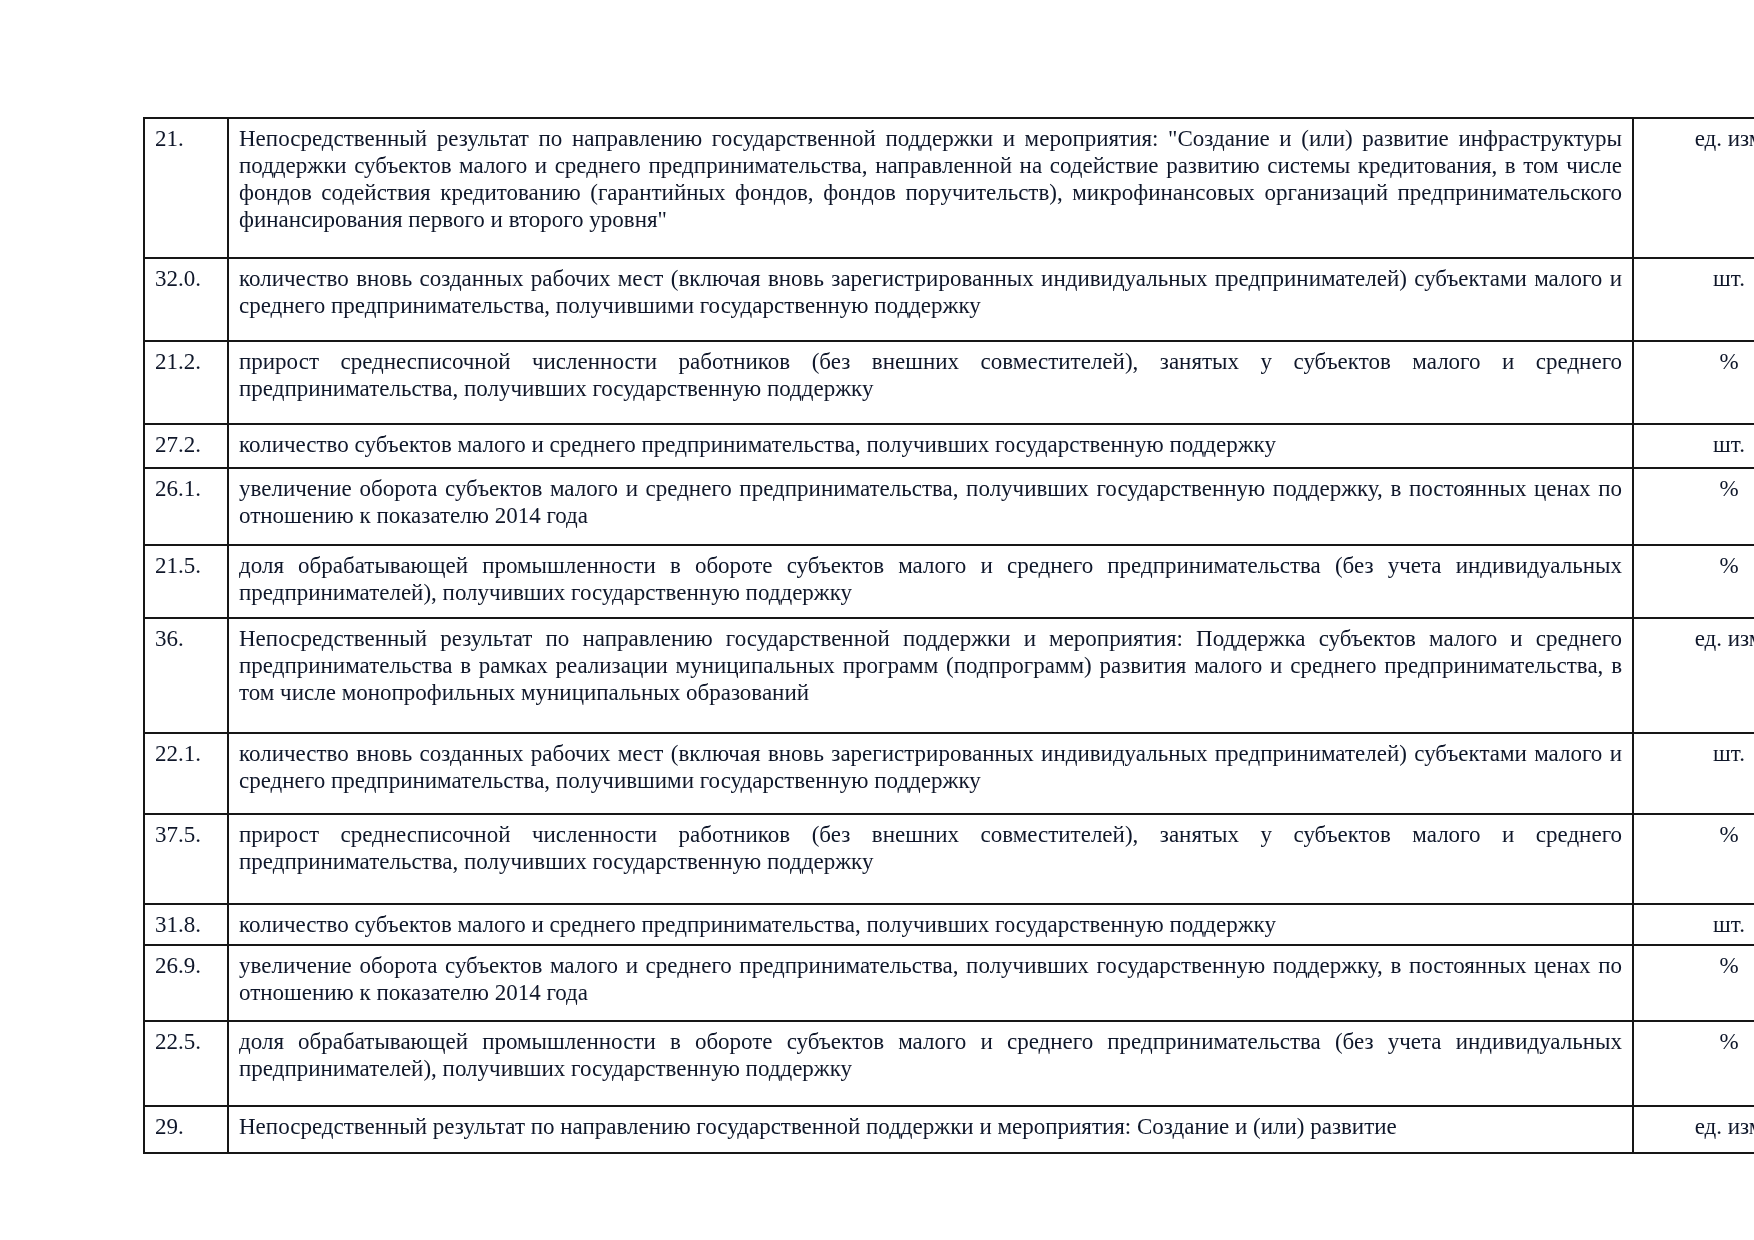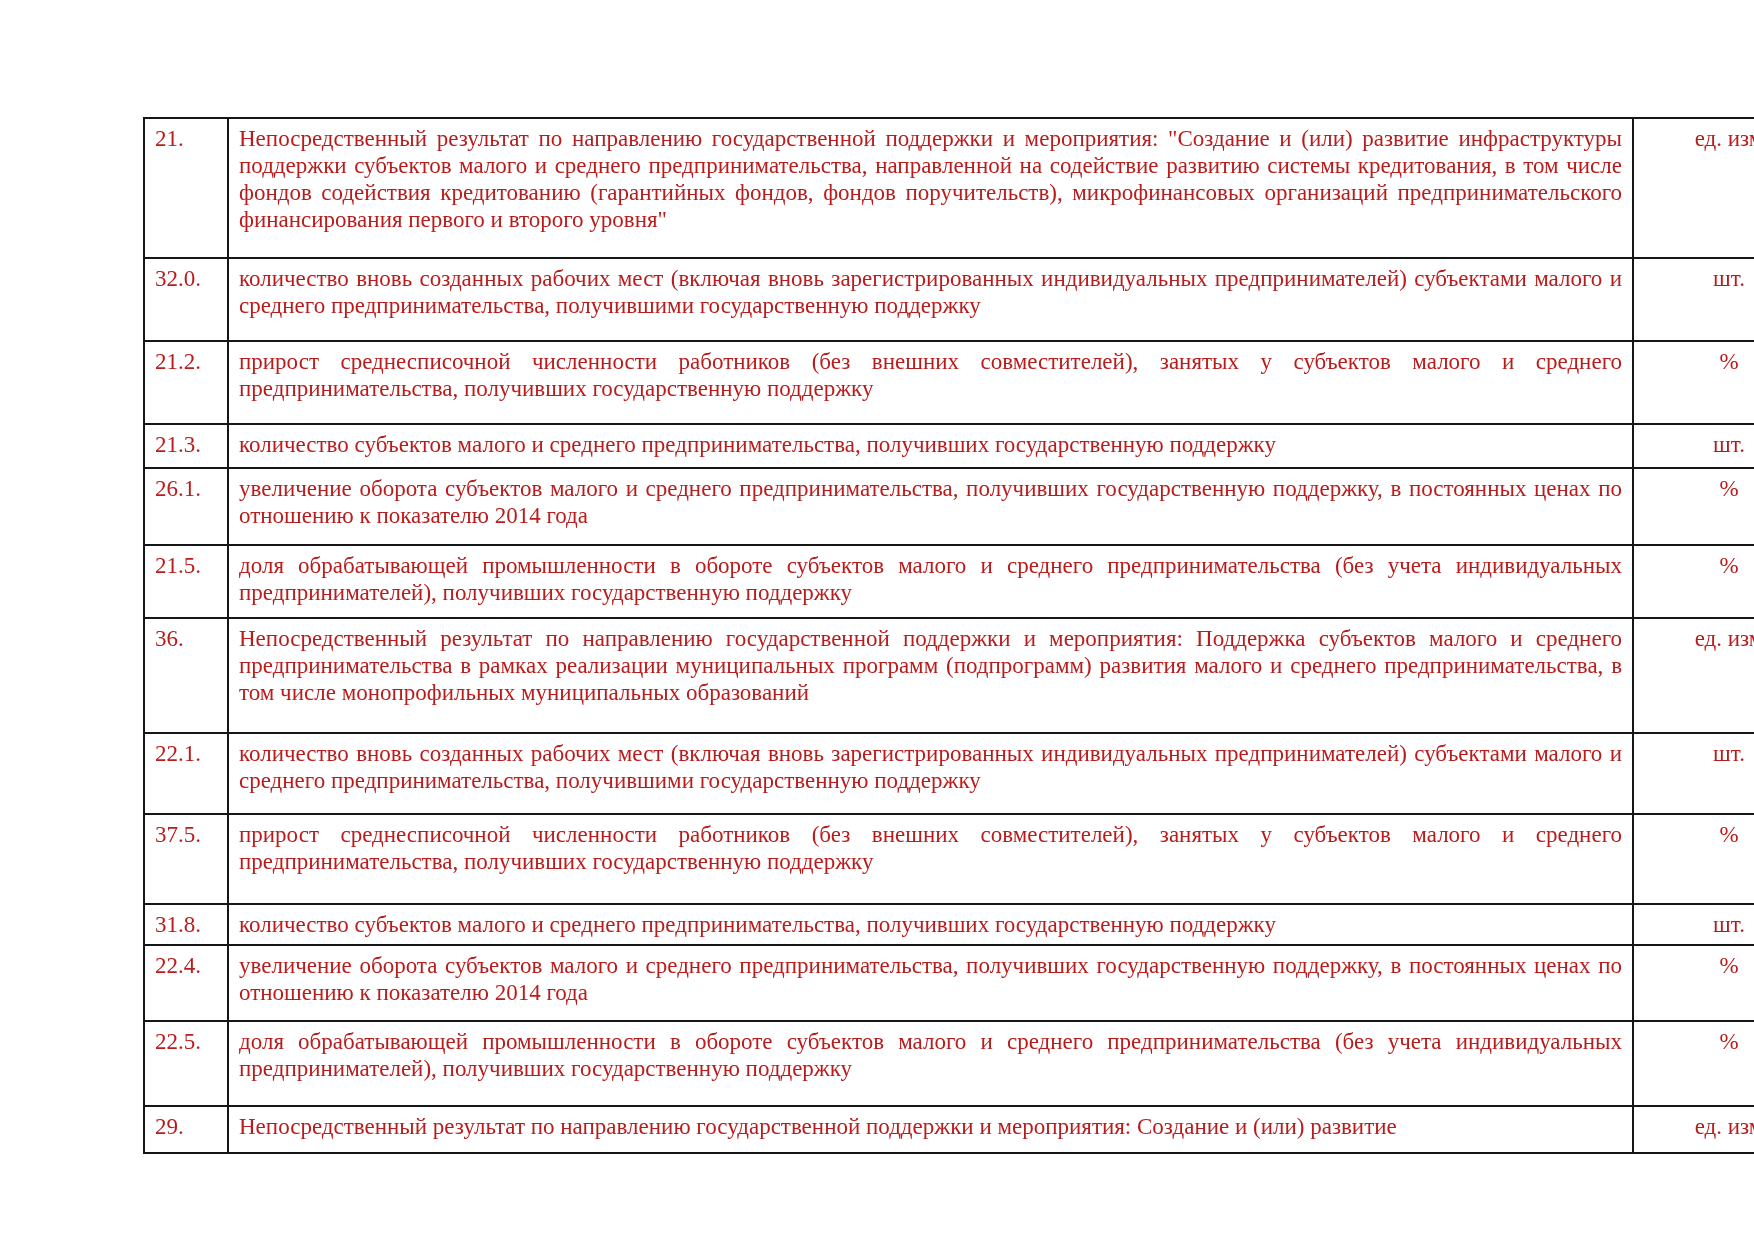--- a/index.html
+++ b/index.html
@@ -24,21 +24,21 @@
   }
   table.results {
     border-collapse: collapse;
     table-layout: fixed;
     width: 1683px;           
     background: #ffffff;
   }
   table.results td {
     border: 2px solid #161616;
     vertical-align: top;
-    color: #b91c1c;
+    color: #0f172a;
     font-size: 23px;
     line-height: 27px;
     padding: 6px 10px 6px 10px;
     overflow: hidden;
   }
   td.cell-num {
     padding-left: 9px;
     padding-right: 4px;
     white-space: nowrap;
   }
@@ -88,21 +88,21 @@
     <td class="cell-num">32.0.</td>
     <td class="cell-text">количество вновь созданных рабочих мест (включая вновь зарегистрированных индивидуальных предпринимателей) субъектами малого и среднего предпринимательства, получившими государственную поддержку</td>
     <td class="cell-unit">шт.</td>
   </tr>
           <tr>
     <td class="cell-num">21.2.</td>
     <td class="cell-text">прирост среднесписочной численности работников (без внешних совместителей), занятых у субъектов малого и среднего предпринимательства, получивших государственную поддержку</td>
     <td class="cell-unit">%</td>
   </tr>
           <tr>
-    <td class="cell-num">21.3.</td>
+    <td class="cell-num">27.2.</td>
     <td class="cell-text">количество субъектов малого и среднего предпринимательства, получивших государственную поддержку</td>
     <td class="cell-unit">шт.</td>
   </tr>
           <tr>
     <td class="cell-num">26.1.</td>
     <td class="cell-text">увеличение оборота субъектов малого и среднего предпринимательства, получивших государственную поддержку, в постоянных ценах по отношению к показателю 2014 года</td>
     <td class="cell-unit">%</td>
   </tr>
           <tr>
     <td class="cell-num">21.5.</td>
@@ -123,21 +123,21 @@
     <td class="cell-num">37.5.</td>
     <td class="cell-text">прирост среднесписочной численности работников (без внешних совместителей), занятых у субъектов малого и среднего предпринимательства, получивших государственную поддержку</td>
     <td class="cell-unit">%</td>
   </tr>
           <tr>
     <td class="cell-num">31.8.</td>
     <td class="cell-text">количество субъектов малого и среднего предпринимательства, получивших государственную поддержку</td>
     <td class="cell-unit">шт.</td>
   </tr>
           <tr>
-    <td class="cell-num">22.4.</td>
+    <td class="cell-num">26.9.</td>
     <td class="cell-text">увеличение оборота субъектов малого и среднего предпринимательства, получивших государственную поддержку, в постоянных ценах по отношению к показателю 2014 года</td>
     <td class="cell-unit">%</td>
   </tr>
           <tr>
     <td class="cell-num">22.5.</td>
     <td class="cell-text">доля обрабатывающей промышленности в обороте субъектов малого и среднего предпринимательства (без учета индивидуальных предпринимателей), получивших государственную поддержку</td>
     <td class="cell-unit">%</td>
   </tr>
           <tr>
     <td class="cell-num">29.</td>

